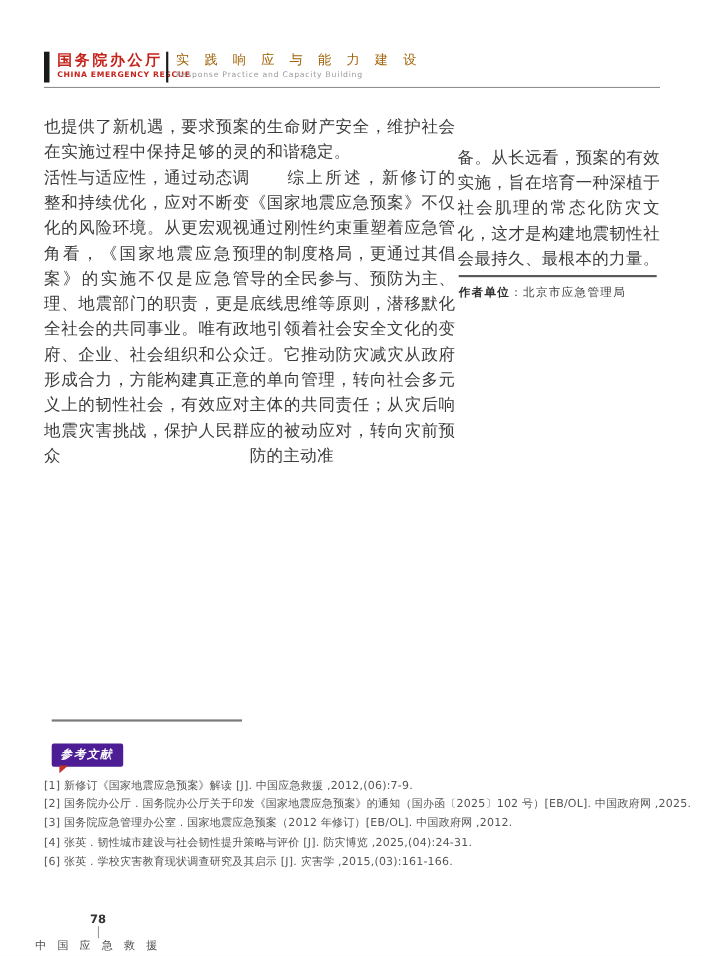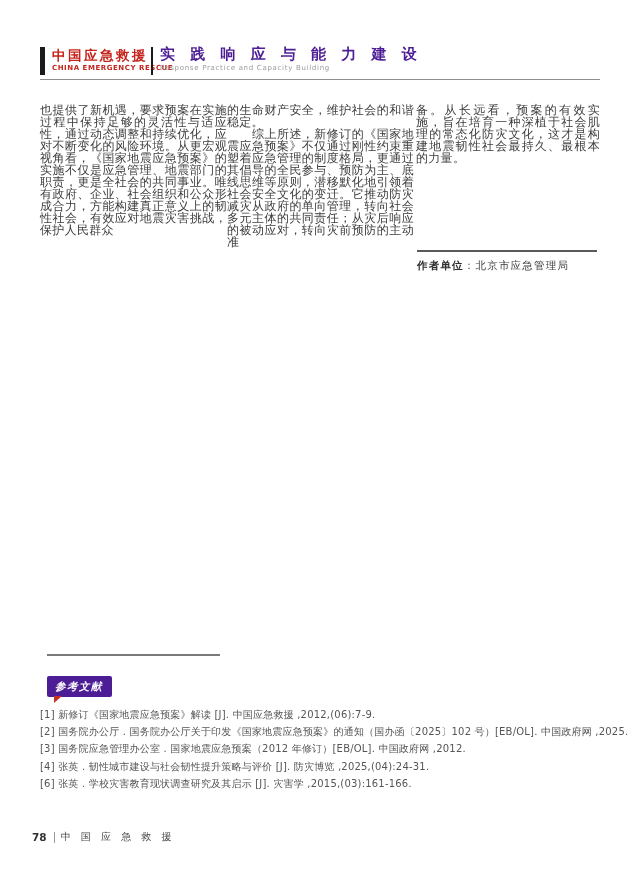--- a/index.html
+++ b/index.html
@@ -27,45 +27,45 @@
     color: #c5241c; font-weight: bold; font-size: 7px;
     letter-spacing: 0.55px; line-height: 11px; white-space: nowrap;
   }
   .brand-divider {
     position: absolute; left: 151px; top: 47px;
     width: 2px; height: 28px; background: #1a1a1a;
   }
   .section-block { position: absolute; left: 160px; top: 46px; }
   .section-cn {
     font-family: "DejaVu Serif", serif;
-    color: #4c1d95; font-weight: bold; font-size: 15px;
+    color: #a16207; font-weight: normal; font-size: 12px;
     letter-spacing: 5px; line-height: 17px; white-space: nowrap;
   }
   .section-en {
     color: #9a9a9a; font-weight: normal; font-size: 7px;
     letter-spacing: 0.7px; line-height: 11px; white-space: nowrap;
   }
   .header-rule {
     position: absolute; left: 40px; top: 79px;
     width: 560px; height: 1px; background: #8f8f8f;
   }
 
   
   .col {
     position: absolute; top: 104px;
     width: 187px;
-    font-size: 12px; line-height: 12px;
+    font-size: 15px; line-height: 23px;
     color: #3c3c3c;
     text-align: justify;
     white-space: pre-line;
     letter-spacing: 0.3px;
   }
   .col-1 { left: 40px; }
   .col-2 { left: 227px; }
-  .col-3 { left: 416px; width: 184px; }
+  .col-3 { left: 416px; width: 184px; margin-top: 28px; }
 
   .author-rule {
     position: absolute; left: 417px; top: 250px;
     width: 180px; height: 2px; background: #5a5a5a;
   }
   .author-line {
     position: absolute; left: 417px; top: 259px;
     font-size: 10.5px; color: #2e2e2e; letter-spacing: 1.2px;
     white-space: nowrap;
     text-align: right;
@@ -100,21 +100,21 @@
   }
   .ref-item {
     font-size: 10px; line-height: 17.2px;
     color: #555555; white-space: nowrap;
     letter-spacing: 0.2px;
   }
 
   
   .footer {
     position: absolute; left: 32px; top: 830px;
-    display: flex; align-items: center;
+    display: flex; align-items: center; flex-direction: column;
   }
   .footer-num {
     font-size: 10.5px; font-weight: bold; color: #333333;
   }
   .footer-sep {
     width: 1px; height: 11px; background: #9a9a9a;
     margin: 0 6px 0 7px;
   }
   .footer-journal {
     font-size: 10px; color: #4a4a4a; letter-spacing: 3.5px;
@@ -122,21 +122,21 @@
     text-align: center;
   }
 </style>
 </head>
 <body>
 
 <div class="page">
 
   <div class="brand-bar"></div>
   <div class="brand-block">
-    <div class="brand-cn">中国应急救援</div>
+    <div class="brand-cn">国务院办公厅</div>
     <div class="brand-en">CHINA EMERGENCY RESCUE</div>
   </div>
   <div class="brand-divider"></div>
   <div class="section-block">
     <div class="section-cn">实 践 响 应 与 能 力 建 设</div>
     <div class="section-en">Response Practice and Capacity Building</div>
   </div>
   <div class="header-rule"></div>
 
   <div class="col col-1">也提供了新机遇，要求预案在实施过程中保持足够的灵活性与适应性，通过动态调整和持续优化，应对不断变化的风险环境。从更宏观视角看，《国家地震应急预案》的实施不仅是应急管理、地震部门的职责，更是全社会的共同事业。唯有政府、企业、社会组织和公众形成合力，方能构建真正意义上的韧性社会，有效应对地震灾害挑战，保护人民群众</div>

